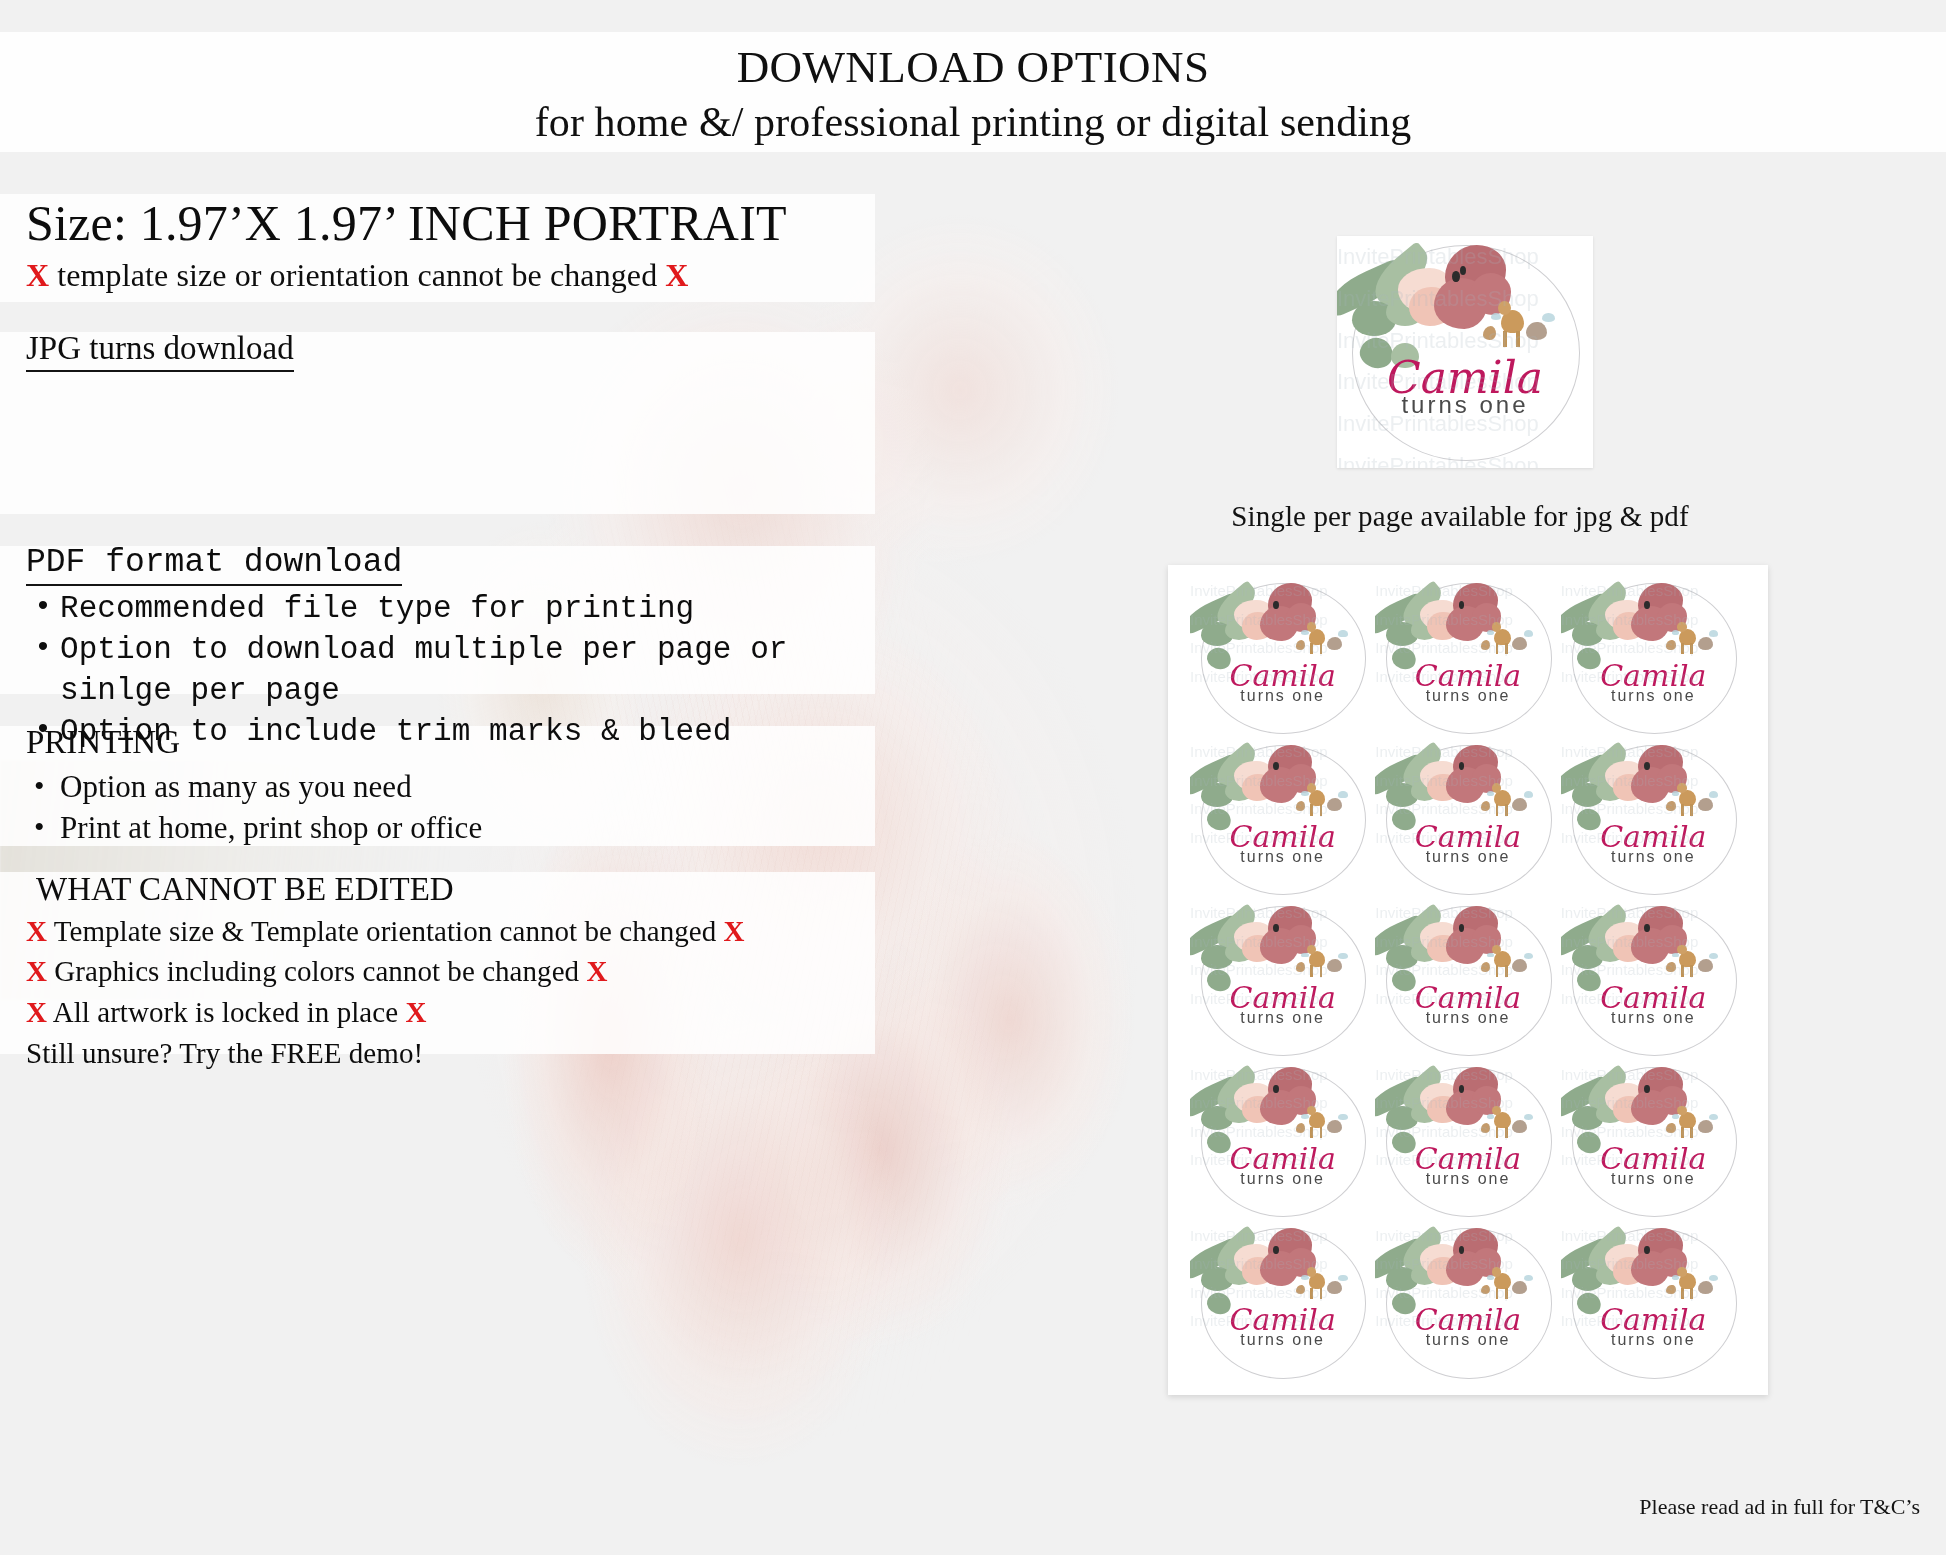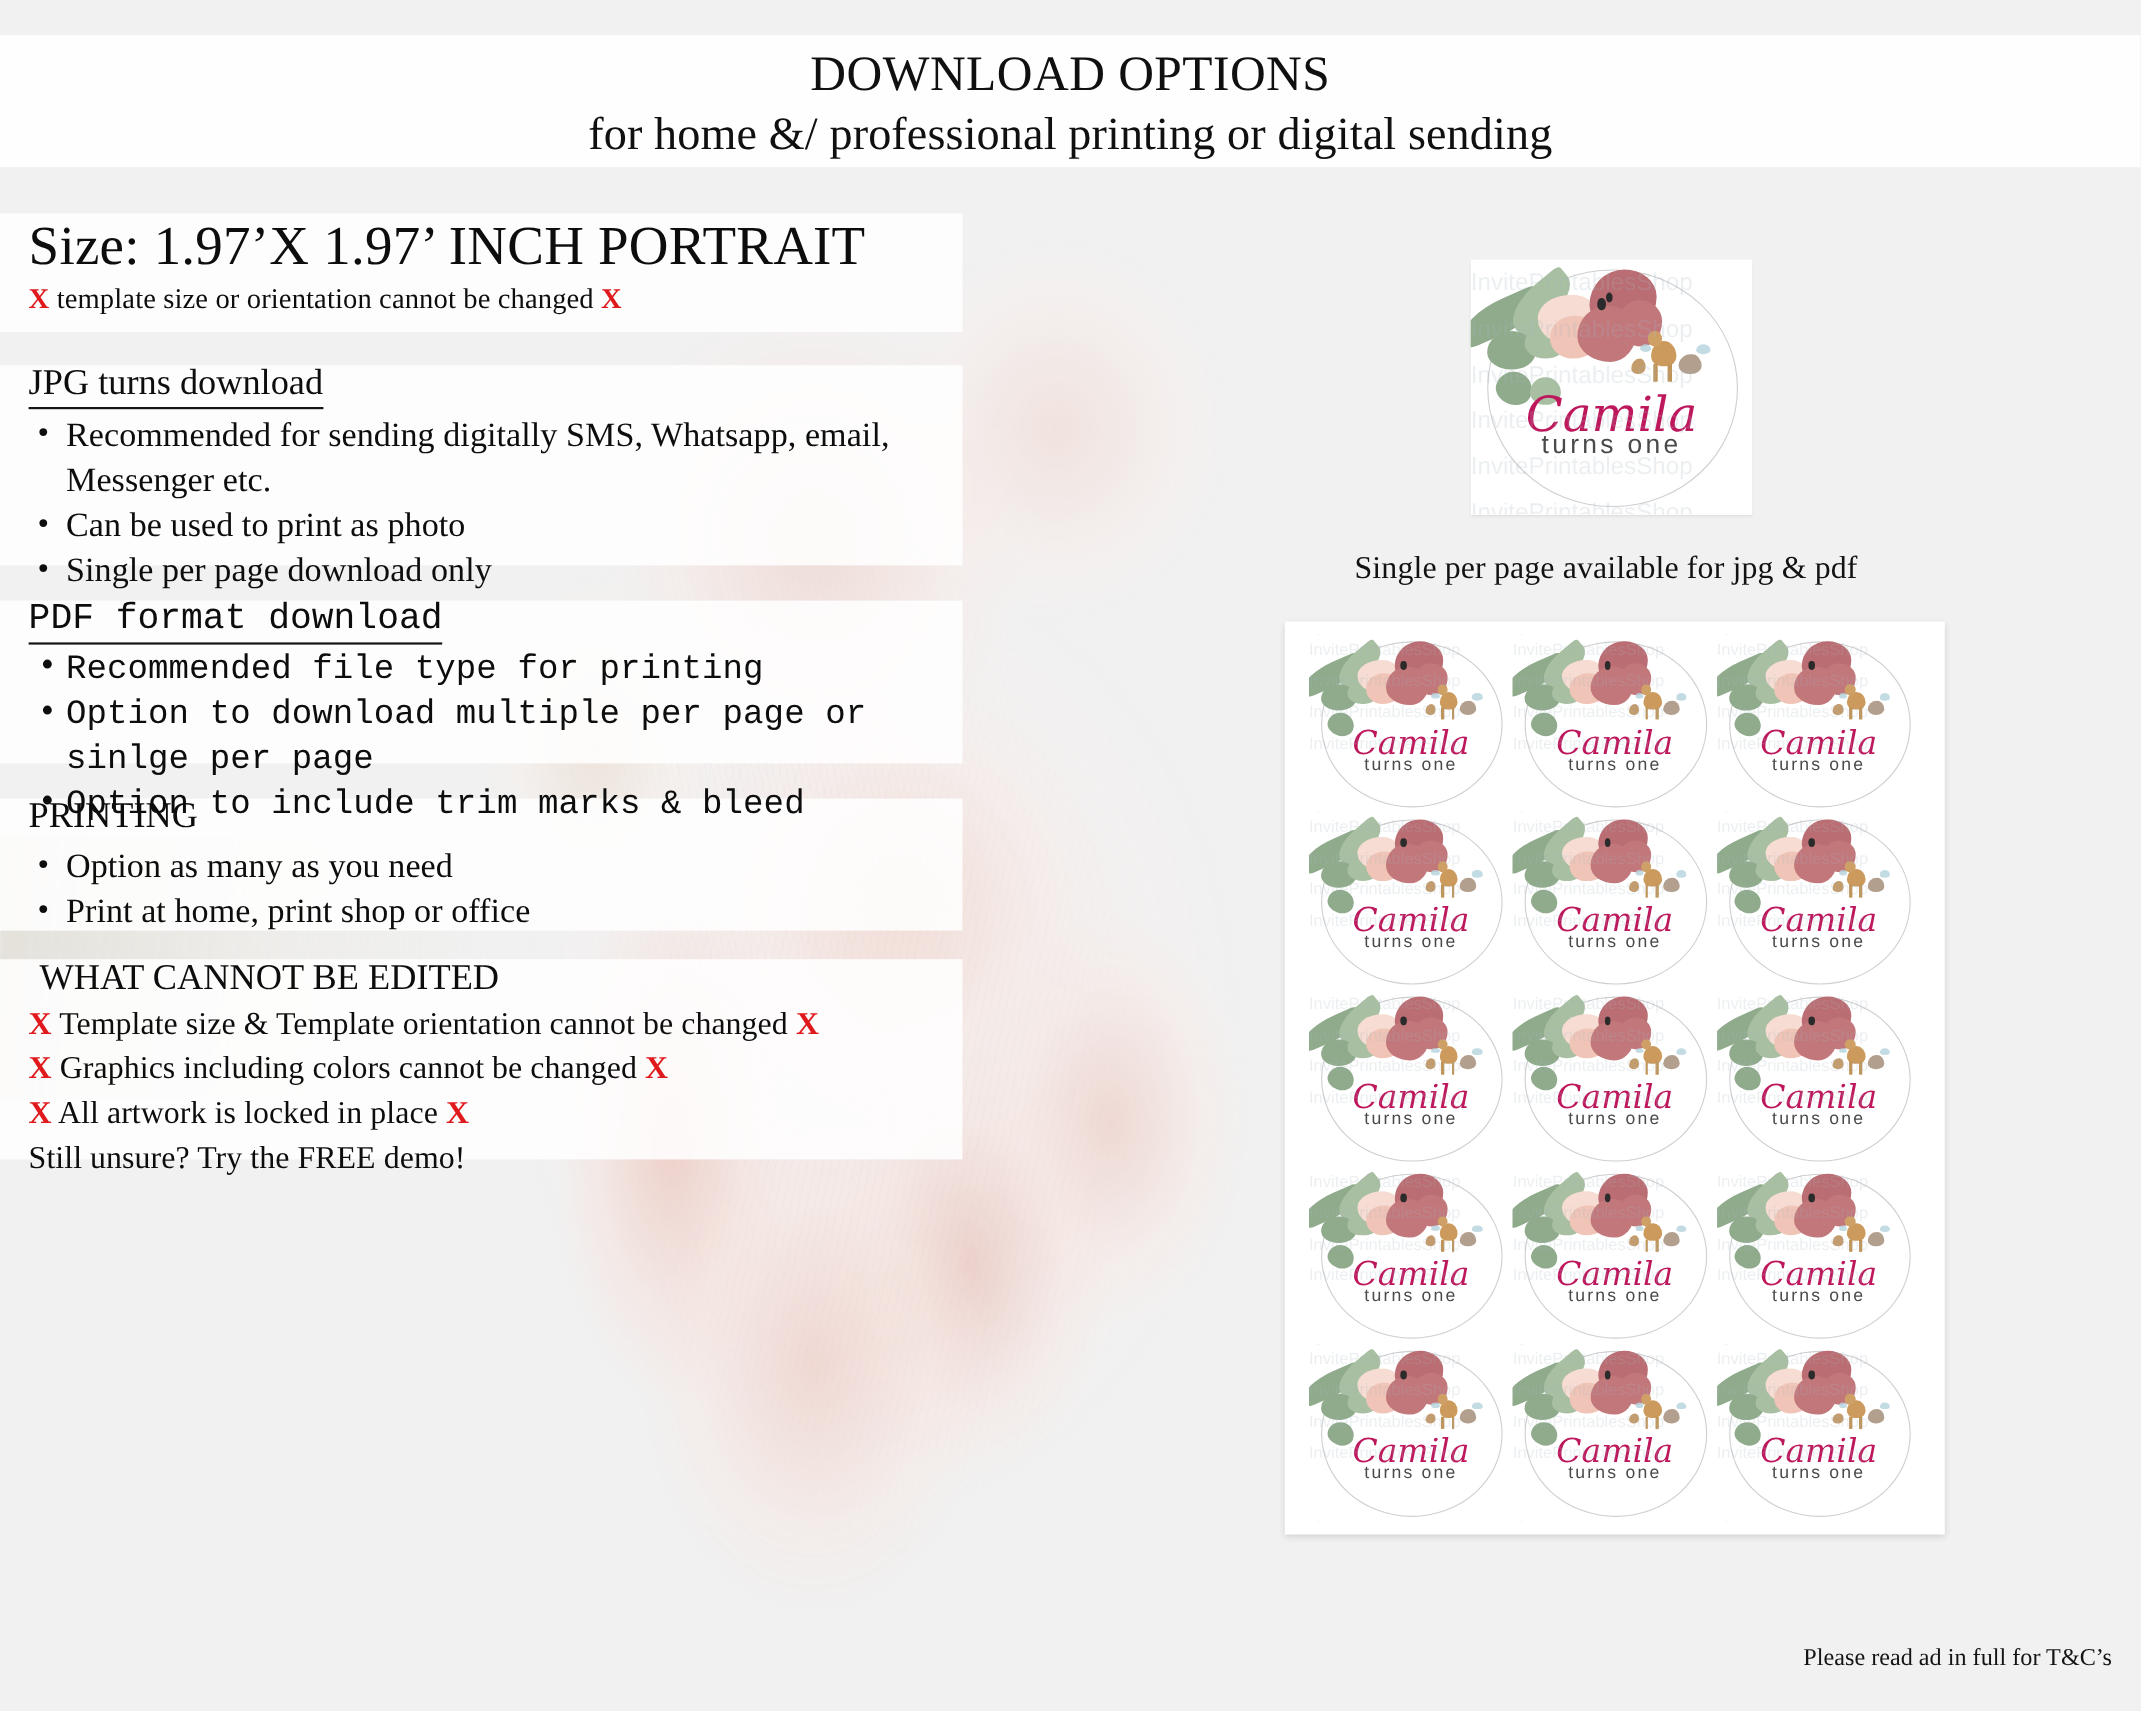--- a/index.html
+++ b/index.html
@@ -74,21 +74,21 @@
   .p-locked {left:0;top:872px; width:875px;height:182px;}
 
   .block{position:absolute;color:#0d0d0d;}
   .blk-size{left:26px;top:197px;width:860px;}
   .blk-jpg {left:26px;top:328px;width:860px;}
   .blk-pdf {left:26px;top:542px;width:860px;font-family:Liberation Mono, monospace;}
   .blk-print{left:26px;top:722px;width:860px;}
   .blk-locked{left:26px;top:868px;width:860px;}
 
   .size-title{font-size:50px;line-height:1.06;letter-spacing:.2px;white-space:nowrap;}
-  .size-note{font-size:26px;line-height:1.35;margin-top:4px;letter-spacing:.1px;}
+  .size-note{font-size:32px;line-height:1.35;margin-top:4px;letter-spacing:.1px;}
   .xmark{color:#e0191c;font-weight:700;}
 
   .sec-head{
     font-size:33px;line-height:1.25;display:inline-block;
     border-bottom:2px solid #141414;padding-bottom:1px;margin-bottom:3px;
   }
   .sec-head.plain{border-bottom:none;}
   ul.bullets{list-style:none;margin:0;padding:0;}
   ul.bullets li{
     font-size:31px;line-height:1.32;position:relative;padding-left:34px;
@@ -193,25 +193,20 @@
     <div class="size-title">Size: 1.97’X 1.97’ INCH PORTRAIT</div>
     <div class="size-note">
       <span class="xmark">X</span>
       <span>template size or orientation cannot be changed</span>
       <span class="xmark">X</span>
     </div>
   </div>
 
   <div class="block blk-jpg">
     <div class="sec-head">JPG turns download</div>
-    <ul class="bullets">
-      <li>Recommended for sending digitally SMS, Whatsapp, email, Messenger etc.</li>
-      <li>Can be used to print as photo</li>
-      <li>Single per page download only</li>
-    </ul>
   </div>
 
   <div class="block blk-pdf">
     <div class="sec-head">PDF format download</div>
     <ul class="bullets">
       <li>Recommended file type for printing</li>
       <li>Option to download multiple per page or sinlge per page</li>
       <li>Option to include trim marks &amp; bleed</li>
     </ul>
   </div>

